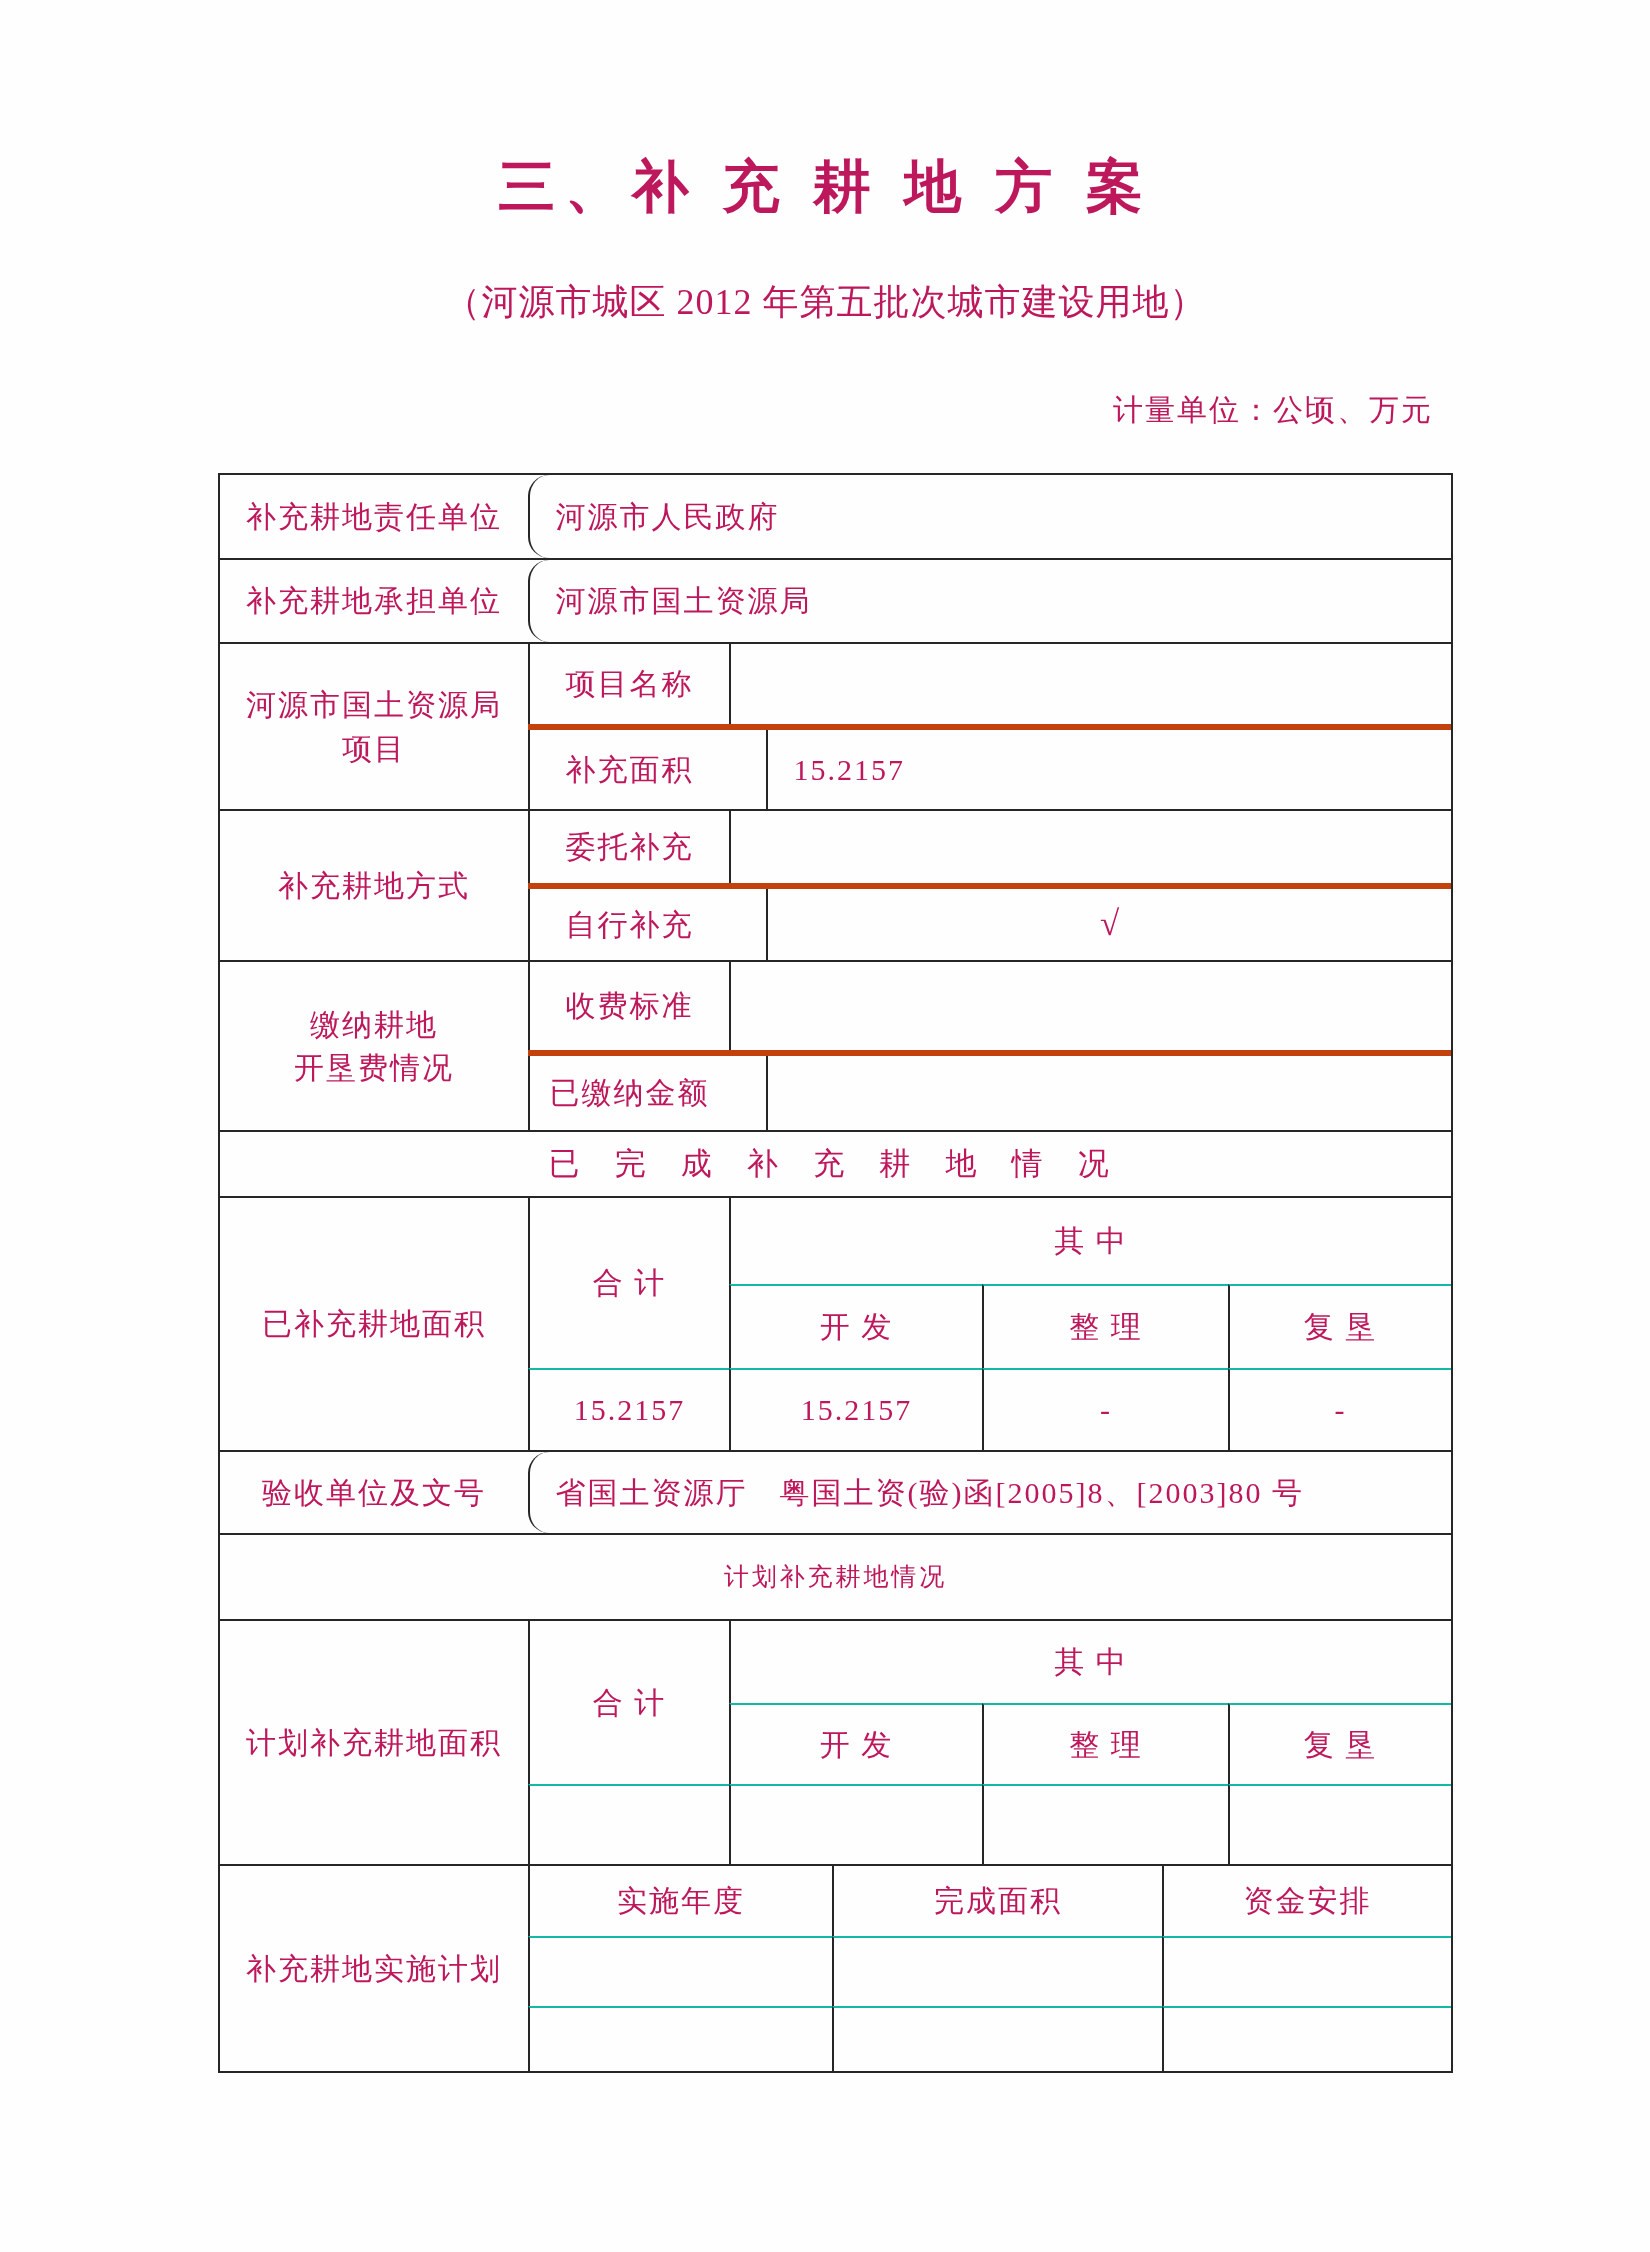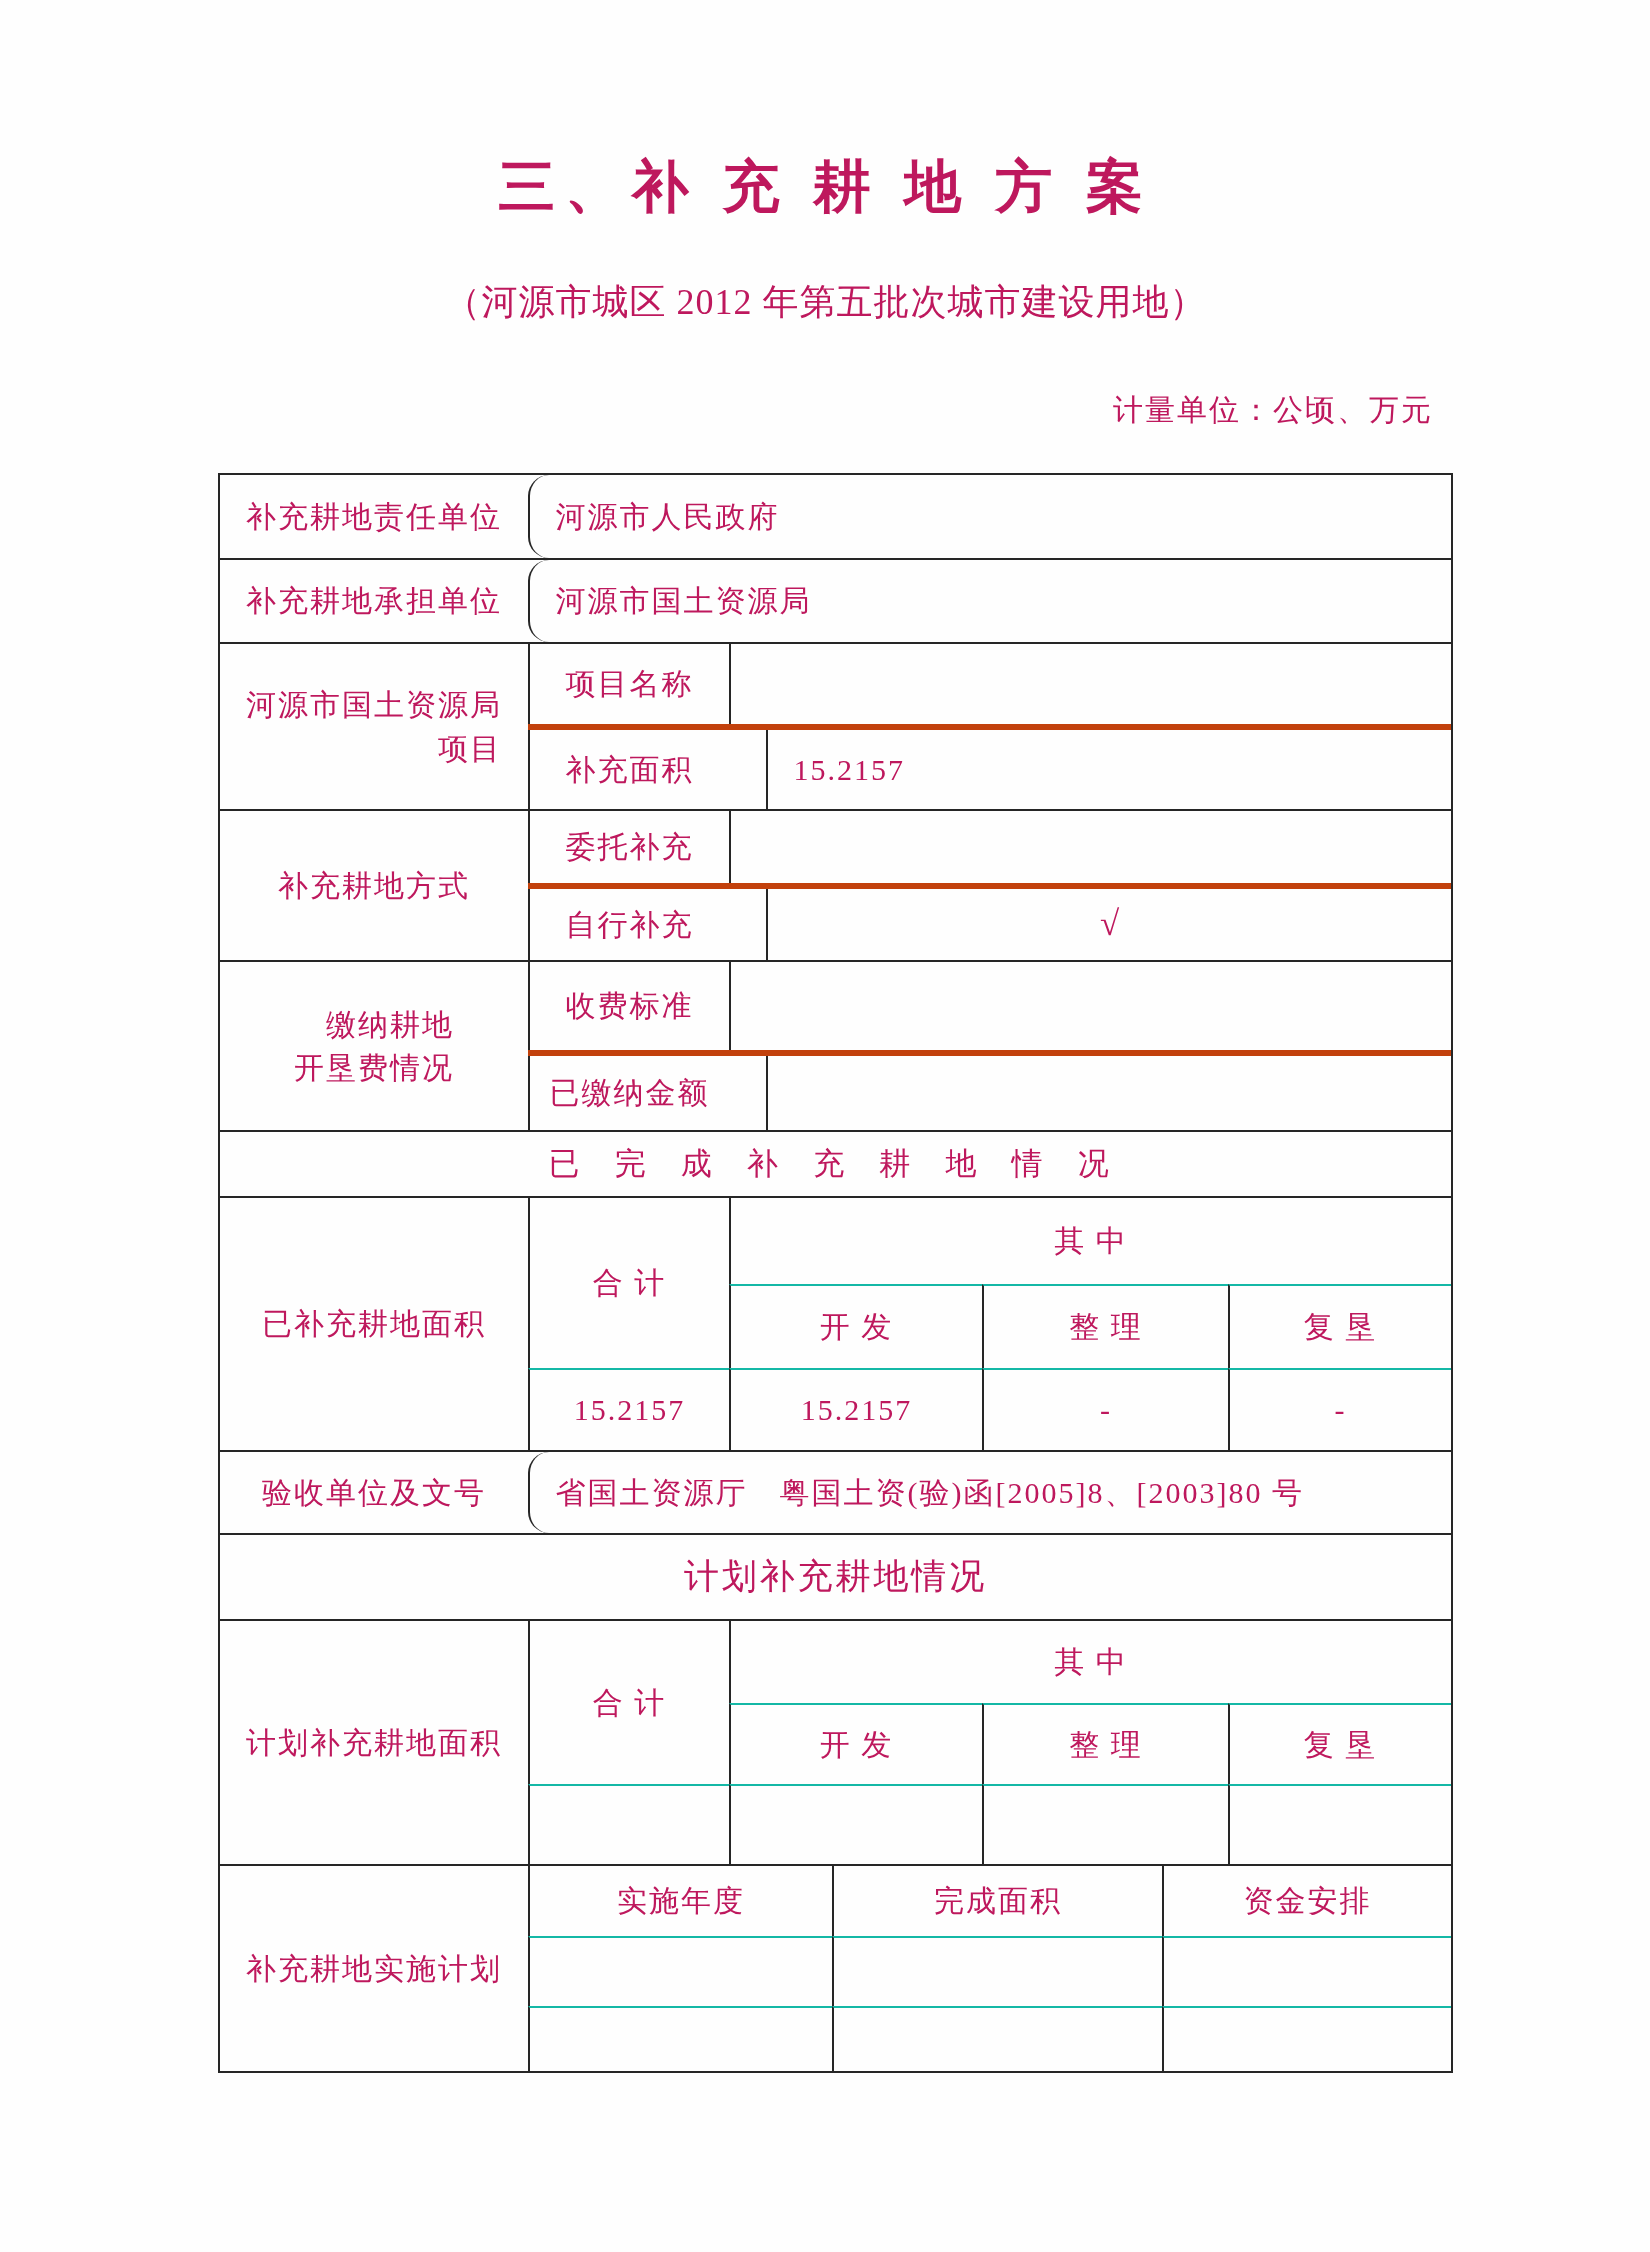--- a/index.html
+++ b/index.html
@@ -33,35 +33,35 @@
     position:absolute; left:218px; top:473px; width:1235px;
     border:2px solid #262626;
     box-sizing:border-box;
     font-size:30px;
   }
   .band { display:flex; box-sizing:border-box; }
   .band + .band { border-top:2px solid #262626; }
   .c {
     box-sizing:border-box;
     display:flex; align-items:center; justify-content:center;
-    text-align:right;
+    text-align:center;
     letter-spacing:2px;
     line-height:1.45;
   }
   .la { flex:0 0 308px; }           
   .vb { flex:1; border-left:2px solid #262626;border-radius:21px; } 
   .left { justify-content:flex-start; text-align:left; padding-left:25.5px; }
   .stack { flex:1; display:flex; flex-direction:column; }
   .srow { display:flex; flex:1; box-sizing:border-box; }
   .srow + .srow { border-top:6px solid #c2410c;gap:37px; }
   .sl { flex:0 0 201px; border-left:2px solid #262626; }
   .sv { flex:1; border-left:2px solid #262626; }
   .check { font-size:35px; letter-spacing:0; }
   .hdr-wide { letter-spacing:13.7px; font-size:31px; }
-  .hdr-mid  { letter-spacing:2.9px; font-size:35px; }
+  .hdr-mid  { letter-spacing:2.9px; font-size:25px; }
   .full { flex:1; }
   .bl { border-left:2px solid #262626; }
   .bt { border-top:2px solid #14b8a6; }
   
   .g4 {
     flex:1; display:grid;
     grid-template-columns:201px 253px 246px 1fr;
   }
   .g4.completed { grid-template-rows:86px 84px 1fr; }
   .g4.planned   { grid-template-rows:82px 81px 1fr; }

